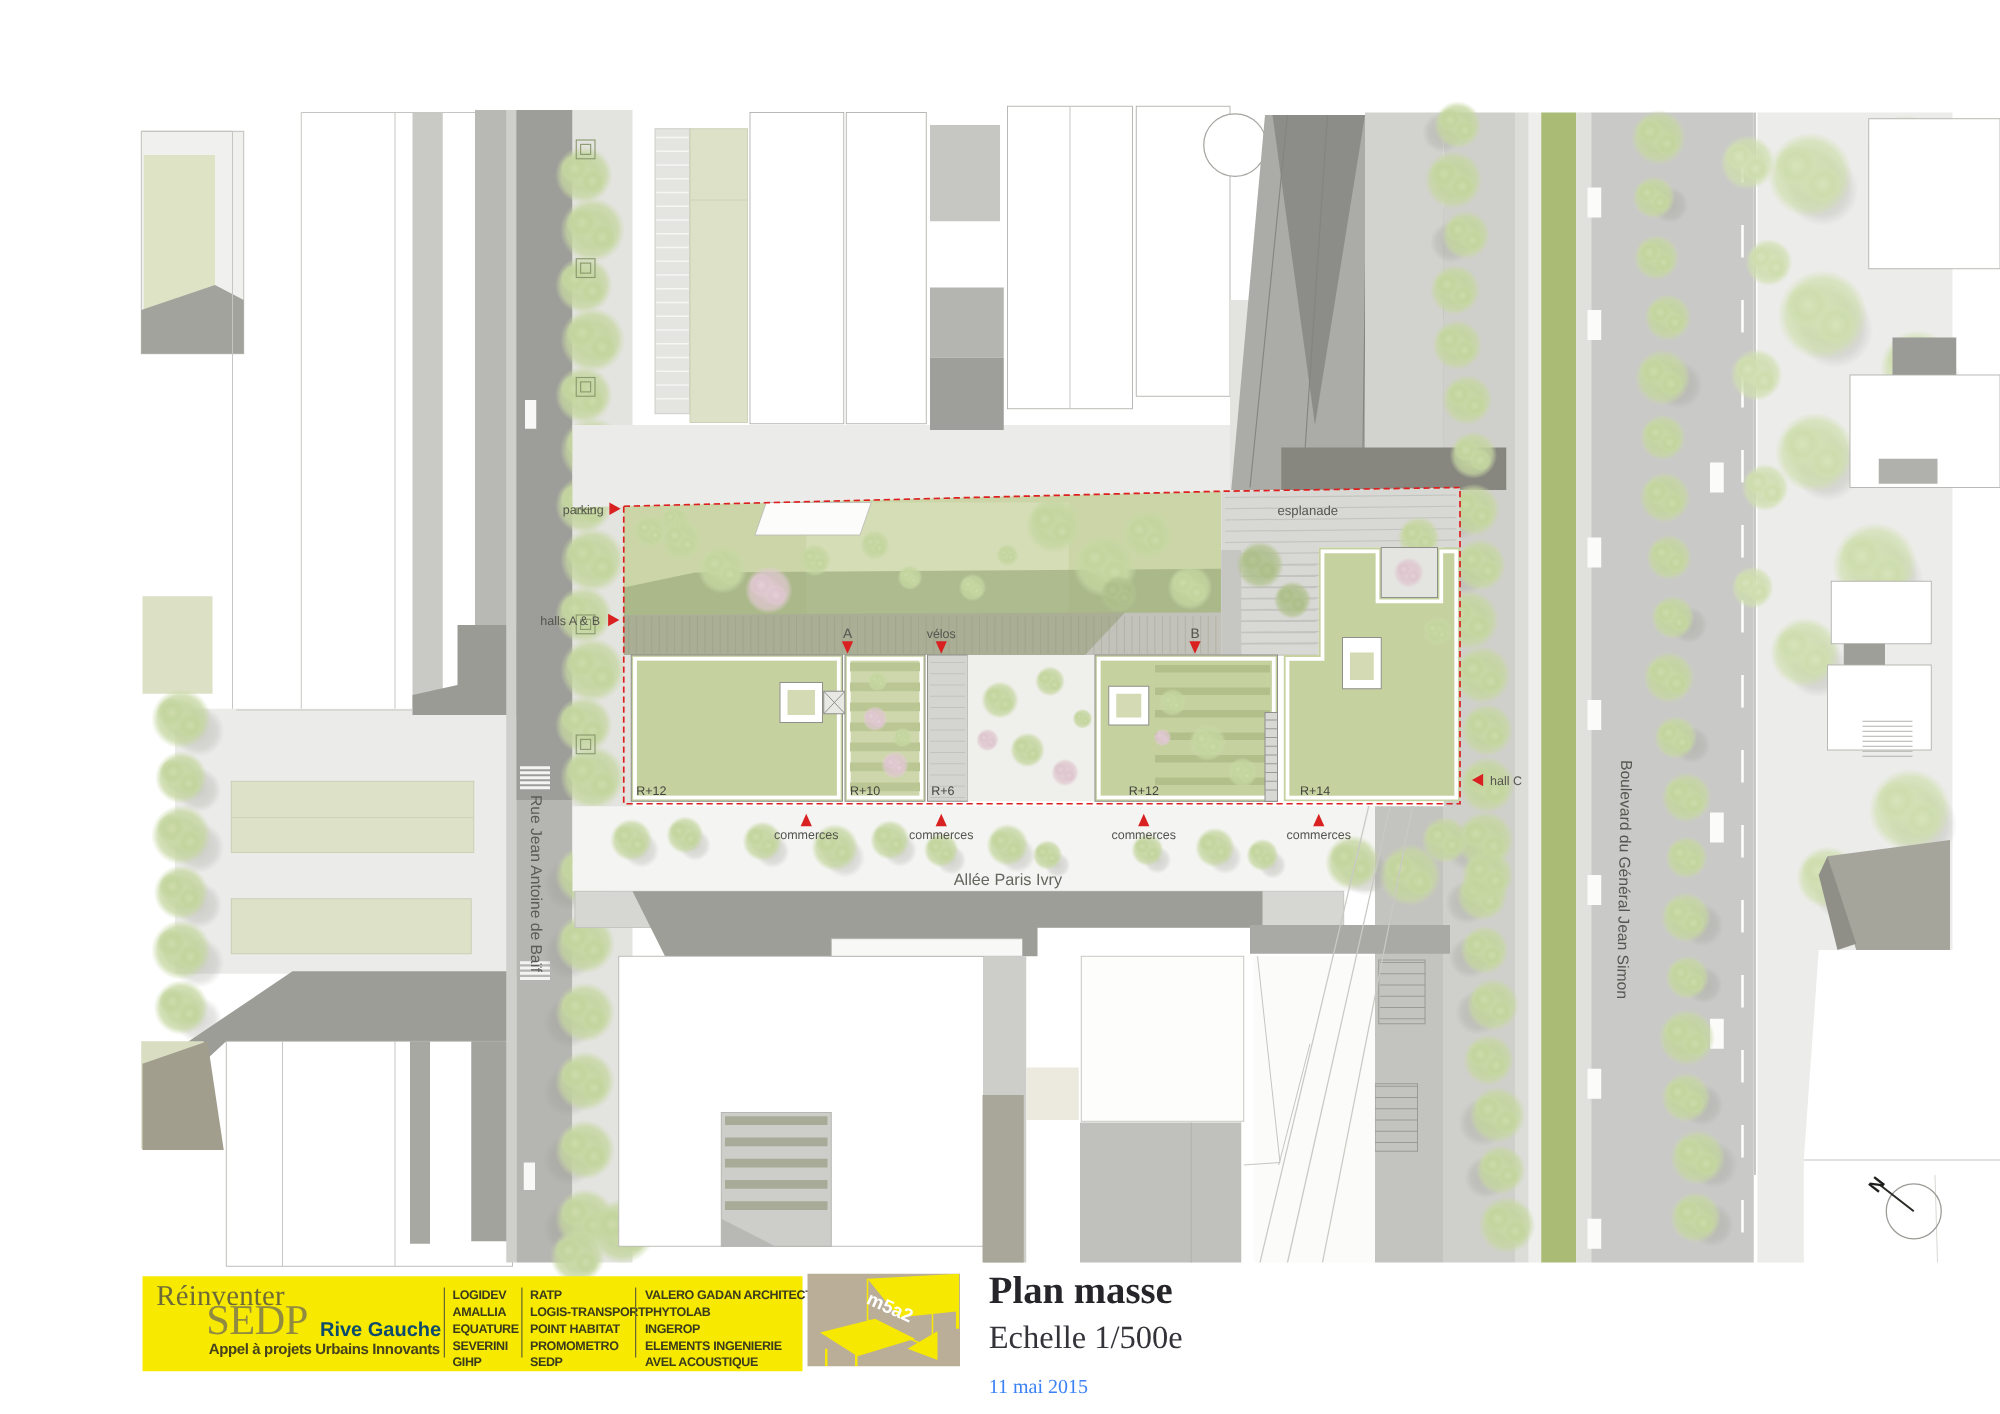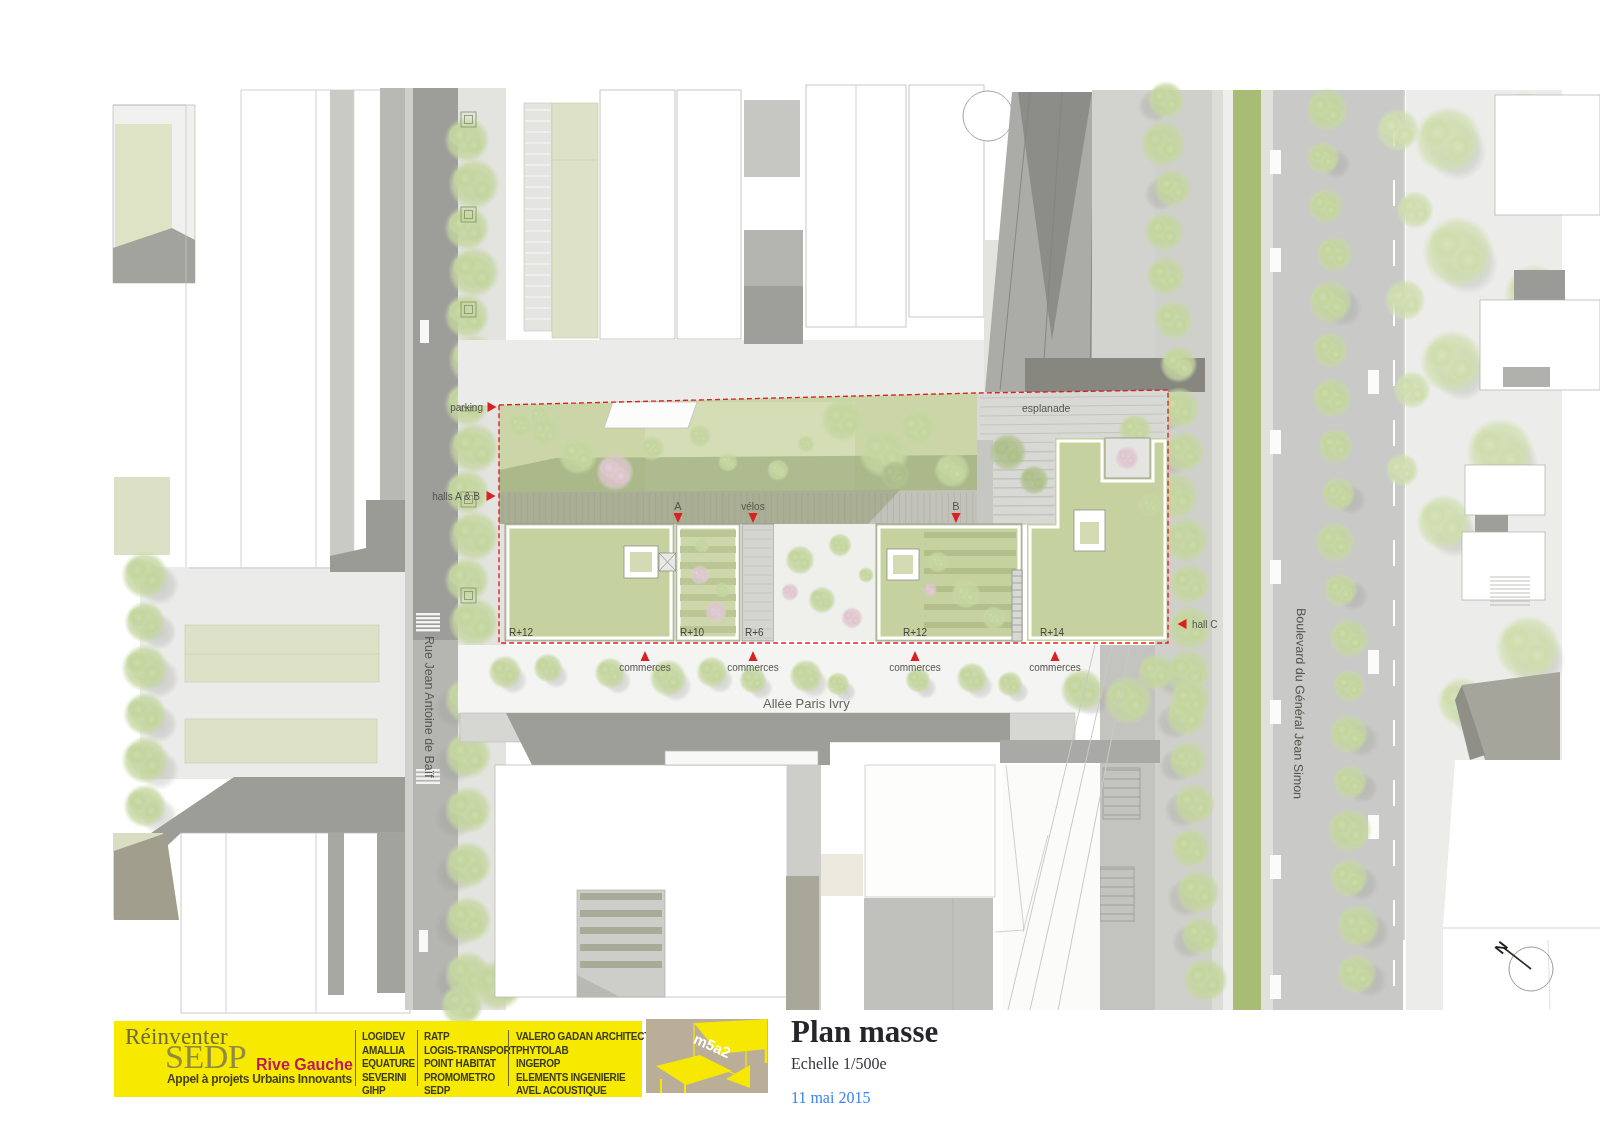--- a/index.html
+++ b/index.html
@@ -1,25 +1,25 @@
 <!DOCTYPE html>
 <html><head><meta charset="utf-8"><style>
 *{margin:0;padding:0;box-sizing:border-box}
 body{width:1600px;height:1131px;position:relative;background:#fff;font-family:"Liberation Sans",sans-serif;overflow:hidden}
 .plan{position:absolute;left:0;top:0}
 .footer{position:absolute;left:114px;top:1021px;width:528px;height:76px;background:#f7ea00}
 .m5a2{position:absolute;left:646px;top:1019px;width:122px;height:74px;background:#bbae98}
 .title{position:absolute;left:791px;top:1015px;font-family:"Liberation Serif",serif}
 .t1{font-size:31px;font-weight:bold;color:#26262a;line-height:1.1}
-.t2{font-size:16px;color:#33333a;margin-top:6px}
+.t2{font-size:26px;color:#33333a;margin-top:6px}
 .t3{font-size:16px;color:#3b82f6;margin-top:16px}
 .rp{position:absolute;left:11px;top:4px;color:#6e6a38;font-family:"Liberation Serif",serif}
 .rp .r1{font-size:23px;line-height:1;letter-spacing:0.2px}
 .rp .r2{font-size:34px;line-height:1;letter-spacing:-0.5px;margin-top:-8px;margin-left:40px;color:#918b42}
-.rg{position:absolute;left:142px;top:35px;font-size:16px;font-weight:bold;color:#be185d}
+.rg{position:absolute;left:142px;top:35px;font-size:16px;font-weight:bold;color:#0c4a6e}
 .ap{position:absolute;left:53px;top:51px;font-size:12px;font-weight:bold;color:#46421e;letter-spacing:-0.3px}
 .cols{position:absolute;top:9px;font-size:10px;font-weight:bold;color:#3a3a1c;line-height:1.36;white-space:nowrap;letter-spacing:-0.3px}
 .d0{position:absolute;left:241px;top:9px;width:1px;height:56px;background:#6b6736}
 .d1{position:absolute;left:303px;top:9px;width:1px;height:56px;background:#6b6736}
 .d2{position:absolute;left:394px;top:9px;width:1px;height:56px;background:#6b6736}
 </style></head>
 <body>
 <div class="plan"><svg xmlns="http://www.w3.org/2000/svg" width="1600" height="1131" viewBox="0 0 1600 1131">
       <defs>
 <radialGradient id="gt">

